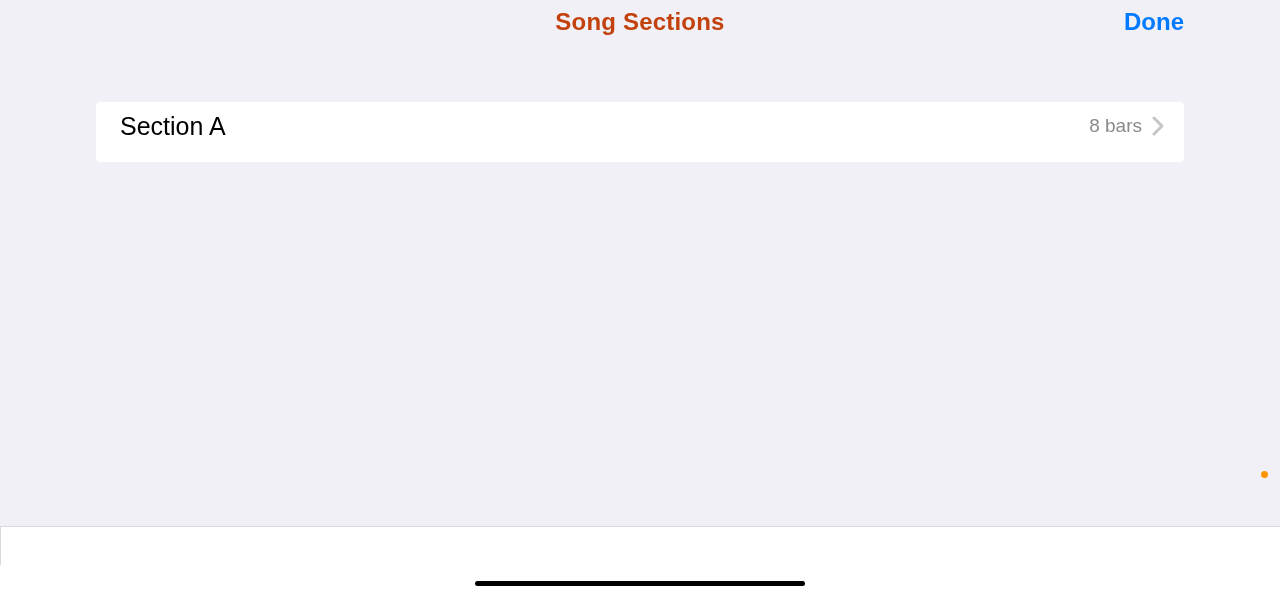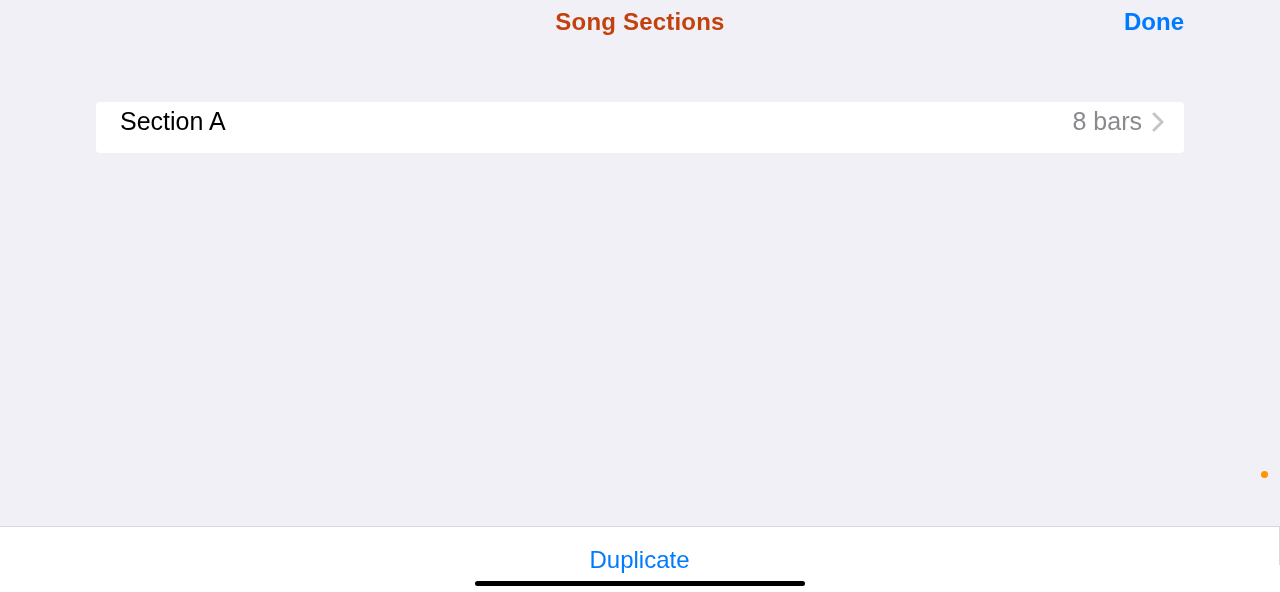--- a/index.html
+++ b/index.html
@@ -46,33 +46,33 @@
       border: none;
       cursor: pointer;
     }
 
     .list-group {
       margin: 54px 96px 0 96px;
     }
     .list-row {
       background: #ffffff;
       border-radius: 4px;
-      height: 51px;
+      height: 60px;
       display: flex;
       align-items: center;
       padding: 0 20px 12px 24px;
       cursor: pointer;
     }
     .row-label {
       font-size: 25px;
       color: #000;
       flex: 1;
     }
     .row-value {
-      font-size: 25px;
+      font-size: 19px;
       color: #8a8a8e;
       margin-right: 10px;
     }
     .chevron {
       width: 12px;
       height: 20px;
       flex: none;
     }
     .chevron svg {
       display: block;
@@ -141,18 +141,17 @@
     <span class="row-value">8 bars</span>
     <span class="chevron">
       <svg width="12" height="20" viewBox="0 0 12 20" fill="none">
         <path d="M2 2 L10 10 L2 18" stroke="#c5c5c8" stroke-width="3" stroke-linecap="round" stroke-linejoin="round"></path>
       </svg>
     </span>
   </div>
 </div>
 
 <div class="toolbar">
-  <button class="toolbar-btn">Duplicate</button>
   <div class="toolbar-sep"></div>
 </div>
 
 <div class="home-indicator"></div>
 <div class="orange-dot"></div>
 
 </body></html>

